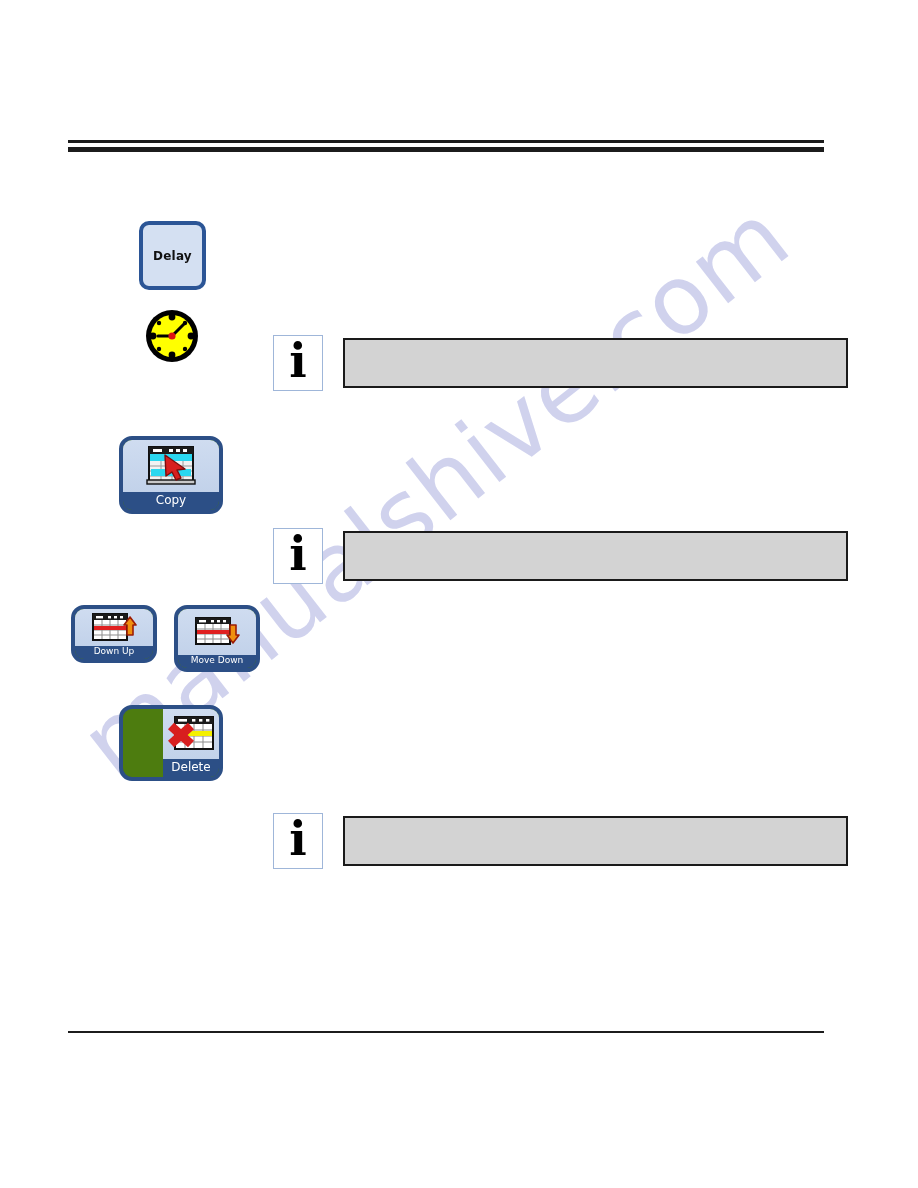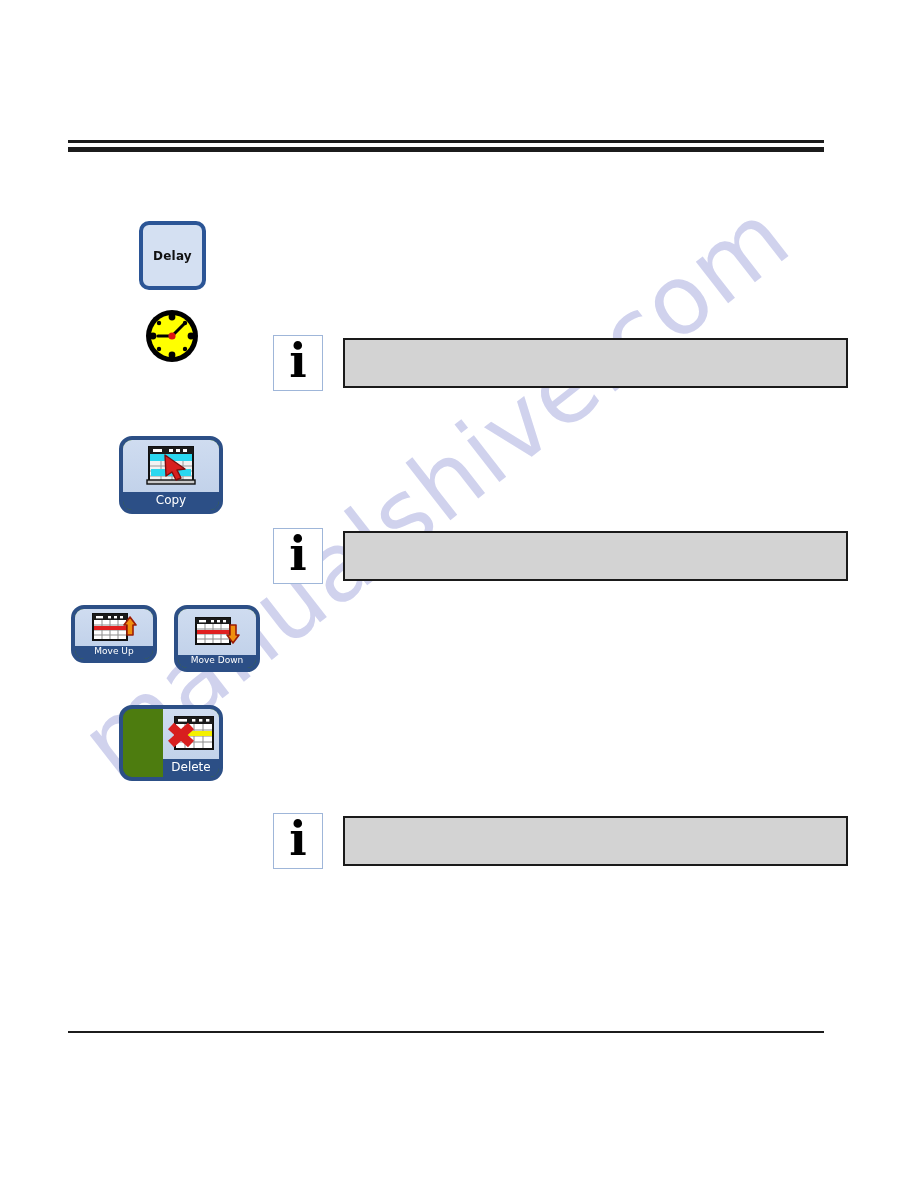--- a/index.html
+++ b/index.html
@@ -268,21 +268,21 @@
             <line x1="3" y1="24" x2="35" y2="24"></line>
             <line x1="11" y1="9" x2="11" y2="28"></line>
             <line x1="19" y1="9" x2="19" y2="28"></line>
             <line x1="27" y1="9" x2="27" y2="28"></line>
           </g>
           <rect x="3" y="15" width="32" height="4" fill="#e02020"></rect>
           <path d="M39 6 L45 14 L42 14 L42 24 L36 24 L36 14 L33 14 Z" fill="#f0900e" stroke="#9c1c06" stroke-width="1.6" stroke-linejoin="round"></path>
         </svg>
       </span>
     </div>
-    <div class="caption">Move Up</div>
+    <div class="caption">Down Up</div>
   </div>
 
   <div class="tool-button tb-movedown">
     <div class="face">
       <span>
         <svg class="icon-svg" width="46" height="34" viewBox="0 0 46 34">
           <rect x="2" y="3" width="34" height="26" fill="#ffffff" stroke="#111111" stroke-width="2"></rect>
           <rect x="2" y="3" width="34" height="6" fill="#1a1a1a"></rect>
           <rect x="5" y="5" width="7" height="2.4" fill="#ffffff"></rect>
           <rect x="17" y="5" width="3" height="2.4" fill="#ffffff"></rect>

